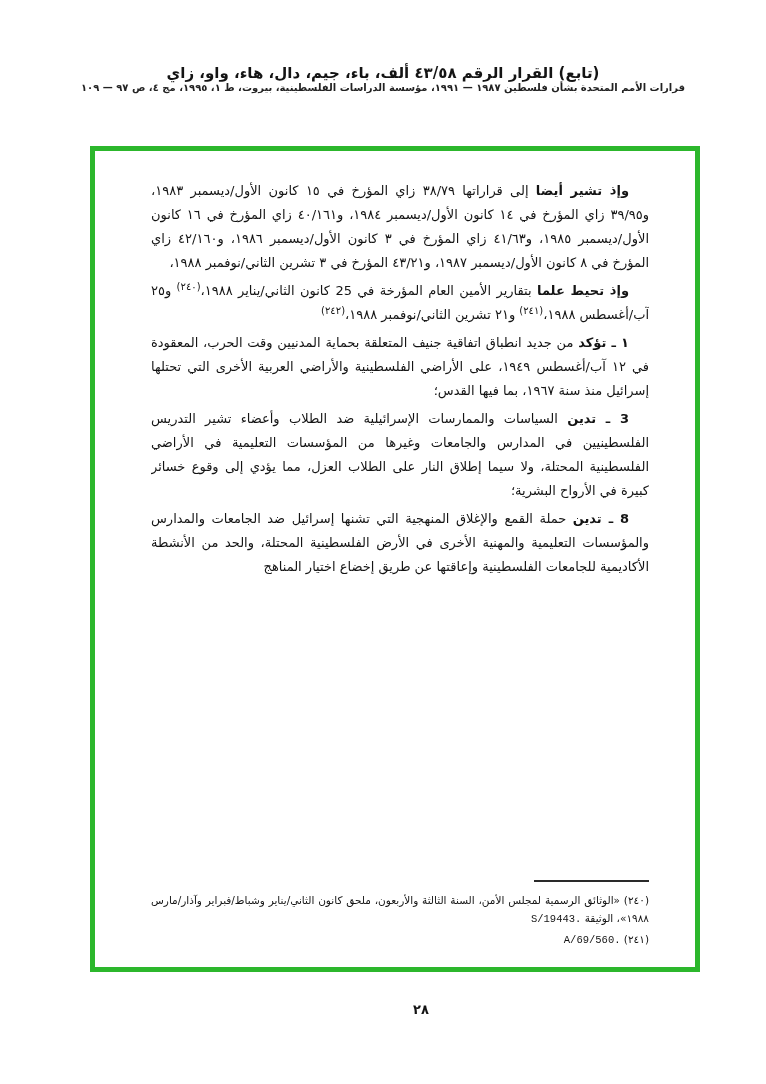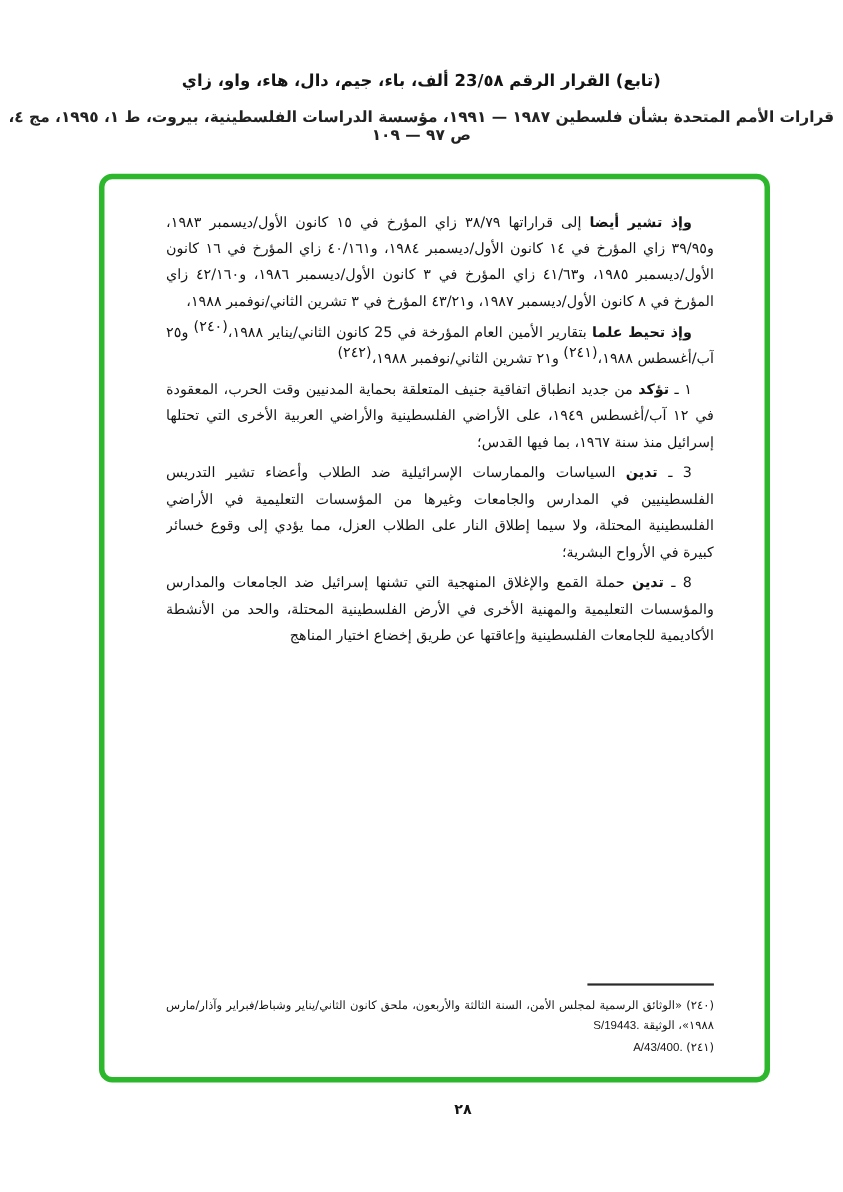--- a/index.html
+++ b/index.html
@@ -22,33 +22,33 @@
     width: 100%;
     text-align: center;
     direction: rtl;
   }
   .header-title {
     font-size: 15px;
     font-weight: bold;
     letter-spacing: 0.2px;
   }
   .header-subtitle {
-    font-size: 14px;
+    font-size: 10px;
     font-weight: bold;
-    margin-top: 17px;
+    margin-top: 0;
     color: #222;
   }
   .green-box {
     position: absolute;
     left: 90px;
-    top: 158px;
+    top: 146px;
     width: 610px;
     height: 826px;
     border: 5px solid var(--box-border-green, #2cb72c);
-    border-radius: 12px;
+    border-radius: 0;
     box-sizing: border-box;
   }
   .content {
     position: absolute;
     top: 28px;
     right: 46px;
     left: 56px;
     bottom: 122px;
     overflow: hidden;
     direction: rtl;
@@ -57,24 +57,24 @@
     line-height: 24px;
   }
   .content p {
     margin: 0 0 4px 0;
     text-indent: 20px;
   }
   .lead {
     font-weight: bold;
   }
   .num {
-    font-weight: normal;
+    font-weight: bold;
   }
   sup.fn-ref {
-    font-size: 13px;
+    font-size: 10px;
     line-height: 0;
     vertical-align: super;
   }
   .footnotes {
     position: absolute;
     right: 46px;
     left: 56px;
     bottom: 16px;
     direction: rtl;
     font-size: 10.5px;
@@ -85,40 +85,40 @@
     width: 115px;
     border-top: 2px solid #2a2a2a;
     margin: 0 0 9px 0;
   }
   .footnotes p {
     margin: 0 0 2px 0;
   }
   .latin {
     direction: ltr;
     unicode-bidi: isolate;
-    font-family: Liberation Sans, sans-serif;
+    font-family: Liberation Mono, monospace;
   }
   .page-number {
     position: absolute;
     top: 1002px;
     left: 0;
     width: 100%;
     text-align: center;
     font-size: 13px;
     font-weight: bold;
     margin-left: 38px;
   }
 </style>
 </head>
 <body>
 
 <div class="page">
 
   <header class="page-header">
-    <div class="header-title">(تابع) القرار الرقم 23/٥٨ ألف، باء، جيم، دال، هاء، واو، زاي</div>
+    <div class="header-title">(تابع) القرار الرقم ٤٣/٥٨ ألف، باء، جيم، دال، هاء، واو، زاي</div>
     <div class="header-subtitle">قرارات الأمم المتحدة بشأن فلسطين ١٩٨٧ — ١٩٩١، مؤسسة الدراسات الفلسطينية، بيروت، ط ١، ١٩٩٥، مج ٤، ص ٩٧ — ١٠٩</div>
   </header>
 
   <div class="green-box">
 
     <div class="content">
 
       <p><span class="lead">وإذ تشير أيضا</span><span> إلى قراراتها ٣٨/٧٩ زاي المؤرخ في ١٥ كانون الأول/ديسمبر ١٩٨٣، و٣٩/٩٥ زاي المؤرخ في ١٤ كانون الأول/ديسمبر ١٩٨٤، و٤٠/١٦١ زاي المؤرخ في ١٦ كانون الأول/ديسمبر ١٩٨٥، و٤١/٦٣ زاي المؤرخ في ٣ كانون الأول/ديسمبر ١٩٨٦، و٤٢/١٦٠ زاي المؤرخ في ٨ كانون الأول/ديسمبر ١٩٨٧، و٤٣/٢١ المؤرخ في ٣ تشرين الثاني/نوفمبر ١٩٨٨،</span></p>
 
       <p><span class="lead">وإذ تحيط علما</span><span> بتقارير الأمين العام المؤرخة في 25 كانون الثاني/يناير ١٩٨٨،</span><sup class="fn-ref">(٢٤٠)</sup><span> و٢٥ آب/أغسطس ١٩٨٨،</span><sup class="fn-ref">(٢٤١)</sup><span> و٢١ تشرين الثاني/نوفمبر ١٩٨٨،</span><sup class="fn-ref">(٢٤٢)</sup></p>
@@ -130,21 +130,21 @@
 
       <p><span class="num">8 ـ </span><span class="lead">تدين</span><span> حملة القمع والإغلاق المنهجية التي تشنها إسرائيل ضد الجامعات والمدارس والمؤسسات التعليمية والمهنية الأخرى في الأرض الفلسطينية المحتلة، والحد من الأنشطة الأكاديمية للجامعات الفلسطينية وإعاقتها عن طريق إخضاع اختيار المناهج</span></p>
 
     </div>
 
     <div class="footnotes">
       <div class="footnote-rule"></div>
 
       <p><span>(٢٤٠) «الوثائق الرسمية لمجلس الأمن، السنة الثالثة والأربعون، ملحق كانون الثاني/يناير وشباط/فبراير وآذار/مارس ١٩٨٨»، الوثيقة </span><span class="latin">S/19443.</span></p>
 
-      <p><span>(٢٤١) </span><span class="latin">A/43/400.</span></p>
+      <p><span>(٢٤١) </span><span class="latin">A/69/560.</span></p>
 
     </div>
 
   </div>
 
   <div class="page-number">٢٨</div>
 
 </div>
 
 </body></html>

